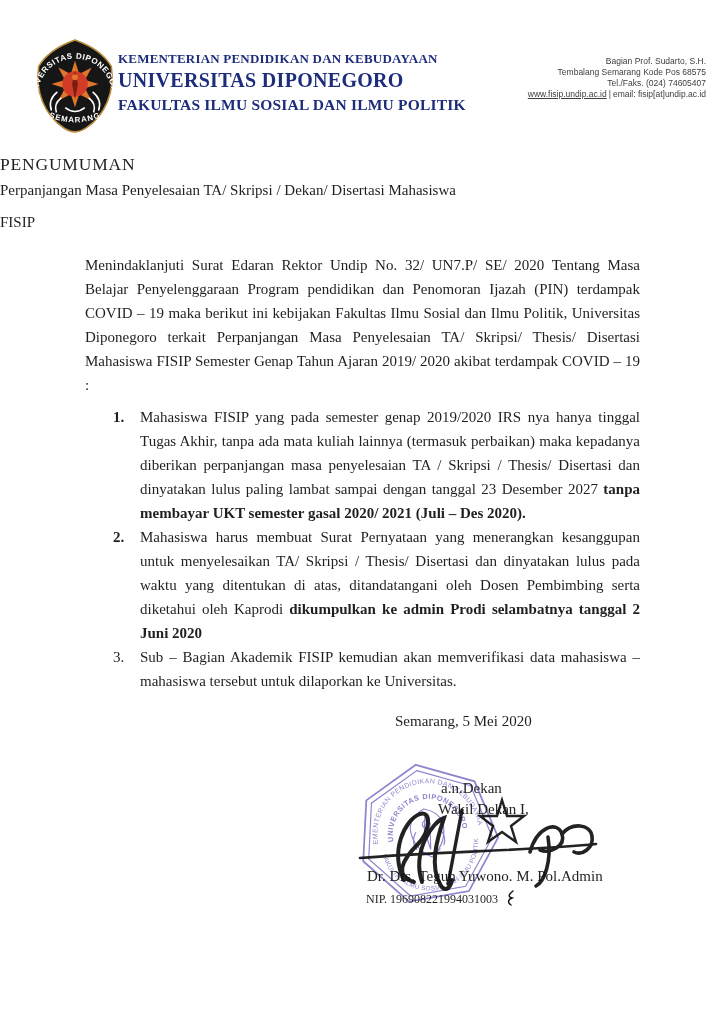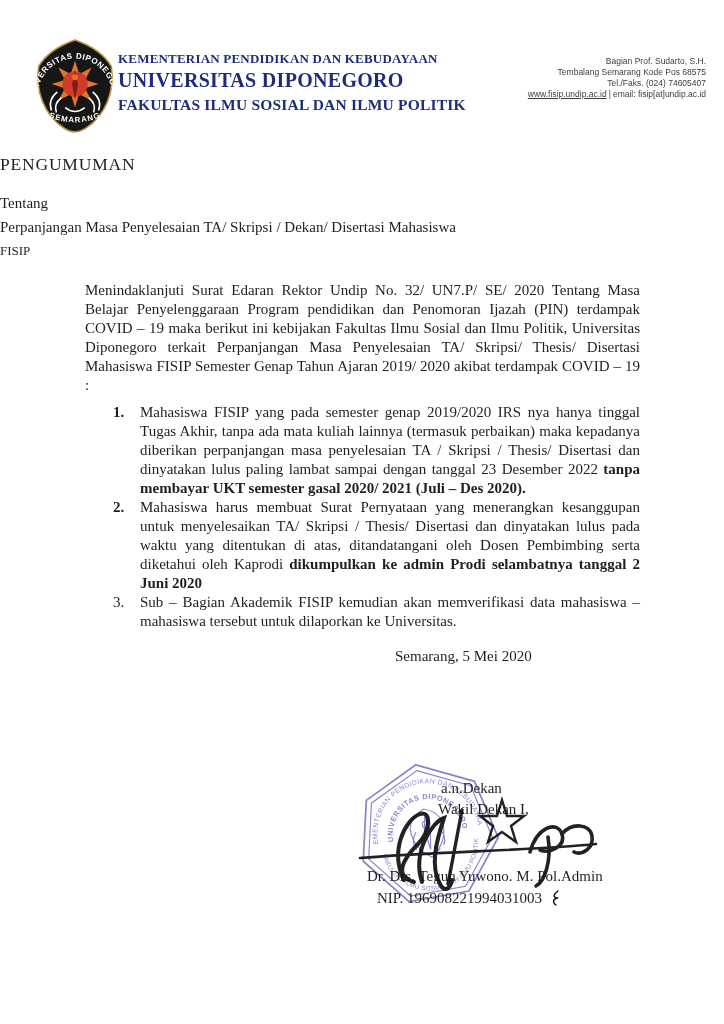--- a/index.html
+++ b/index.html
@@ -28,41 +28,41 @@
   }
   .contact .site { text-decoration:underline;margin-top:29px; }
   .contact .sep { padding:0 2px; }
 
   
   .title-block { text-align:left; }
   .doc-heading { font-size:17.5px; letter-spacing:0.8px; margin-top:12px; font-weight:normal; }
   .doc-number  { font-size:15px; margin-top:5px; }
   .doc-about   { font-size:15px; margin-top:20px; }
   .doc-subject { font-size:15px; margin-top:7px; }
-  .doc-subject2{ font-size:13px; margin-top:7px; }
-
-  
-  .content { margin:22px 84px 0 85px; font-size:15px; line-height:19px; }
+  .doc-subject2{ font-size:15px; margin-top:15px; }
+
+  
+  .content { margin:22px 84px 0 85px; font-size:15px; line-height:24px; }
   .opening { text-align:justify; }
   .num-list { margin-top:8px; }
   .list-item { position:relative; padding-left:55px; text-align:justify; }
   .list-item .marker { position:absolute; left:28px; top:0; }
   .list-item .marker.bold-marker { font-weight:bold; }
   .list-item b { font-weight:bold; }
   .closing { margin-top:18px; text-align:justify; }
   .date-line { margin-top:16px; margin-left:310px; }
 
   
   .sig-area { position:absolute; left:0; top:750px; width:724px; height:230px; }
   .stamp { position:absolute; left:336px; top:4px; width:184px; height:160px; z-index:1; opacity:0.85; }
   .sig-scrawl { position:absolute; left:352px; top:40px; width:250px; height:108px; z-index:3; }
   .sig-onbehalf { position:absolute; left:441px; top:30px; font-size:15px; z-index:2; }
   .sig-role     { position:absolute; left:438px; top:51px; font-size:15px; z-index:2; }
   .sig-name     { position:absolute; left:367px; top:118px; font-size:15px; z-index:2; }
-  .sig-nip      { position:absolute; left:377px; top:139px; font-size:15px; z-index:2; }
+  .sig-nip      { position:absolute; left:366px; top:139px; font-size:12px; z-index:2; }
   .nip-mark     { display:inline-block; vertical-align:-4px; margin-left:3px; }
 </style>
 </head>
 <body>
 
 <div class="page">
 
   <div class="letterhead">
 
     <svg class="logo" viewBox="0 0 104 104" aria-hidden="true">
@@ -114,32 +114,31 @@
       <div>Tembalang Semarang Kode Pos 68575</div>
       <div>Tel./Faks. (024) 74605407</div>
       <div>
         <span class="site">www.fisip.undip.ac.id</span><span class="sep">|</span><span>email: fisip[at]undip.ac.id</span>
       </div>
     </div>
   </div>
 
   <div class="title-block">
     <div class="doc-heading">PENGUMUMAN</div>
-    <div class="doc-about">Tentang</div>
     <div class="doc-subject">Perpanjangan Masa Penyelesaian TA/ Skripsi / Dekan/ Disertasi Mahasiswa</div>
     <div class="doc-subject2">FISIP</div>
   </div>
 
   <div class="content">
     <p class="opening">Menindaklanjuti Surat Edaran Rektor Undip No. 32/ UN7.P/ SE/ 2020 Tentang Masa Belajar Penyelenggaraan Program pendidikan dan Penomoran Ijazah (PIN) terdampak COVID – 19 maka berikut ini kebijakan Fakultas Ilmu Sosial dan Ilmu Politik, Universitas Diponegoro terkait Perpanjangan Masa Penyelesaian TA/ Skripsi/ Thesis/ Disertasi Mahasiswa FISIP Semester Genap Tahun Ajaran 2019/ 2020 akibat terdampak COVID – 19 :</p>
 
     <div class="num-list">
       <div class="list-item">
         <span class="marker bold-marker">1.</span>
-        <span>Mahasiswa FISIP yang pada semester genap 2019/2020 IRS nya hanya tinggal Tugas Akhir, tanpa ada mata kuliah lainnya (termasuk perbaikan) maka kepadanya diberikan perpanjangan masa penyelesaian TA / Skripsi / Thesis/ Disertasi dan dinyatakan lulus paling lambat sampai dengan tanggal 23 Desember 2022 </span><b>tanpa membayar UKT semester gasal 2020/ 2021 (Juli – Des 2020).</b>
+        <span>Mahasiswa FISIP yang pada semester genap 2019/2020 IRS nya hanya tinggal Tugas Akhir, tanpa ada mata kuliah lainnya (termasuk perbaikan) maka kepadanya diberikan perpanjangan masa penyelesaian TA / Skripsi / Thesis/ Disertasi dan dinyatakan lulus paling lambat sampai dengan tanggal 23 Desember 2027 </span><b>tanpa membayar UKT semester gasal 2020/ 2021 (Juli – Des 2020).</b>
       </div>
       <div class="list-item">
         <span class="marker bold-marker">2.</span>
         <span>Mahasiswa harus membuat Surat Pernyataan yang menerangkan kesanggupan untuk menyelesaikan TA/ Skripsi / Thesis/ Disertasi dan dinyatakan lulus pada waktu yang ditentukan di atas, ditandatangani oleh Dosen Pembimbing serta diketahui oleh Kaprodi </span><b>dikumpulkan ke admin Prodi selambatnya tanggal 2 Juni 2020</b>
       </div>
       <div class="list-item">
         <span class="marker">3.</span>
         <span>Sub – Bagian Akademik FISIP kemudian akan memverifikasi data mahasiswa – mahasiswa tersebut untuk dilaporkan ke Universitas.</span><b></b>
       </div>
     </div>

